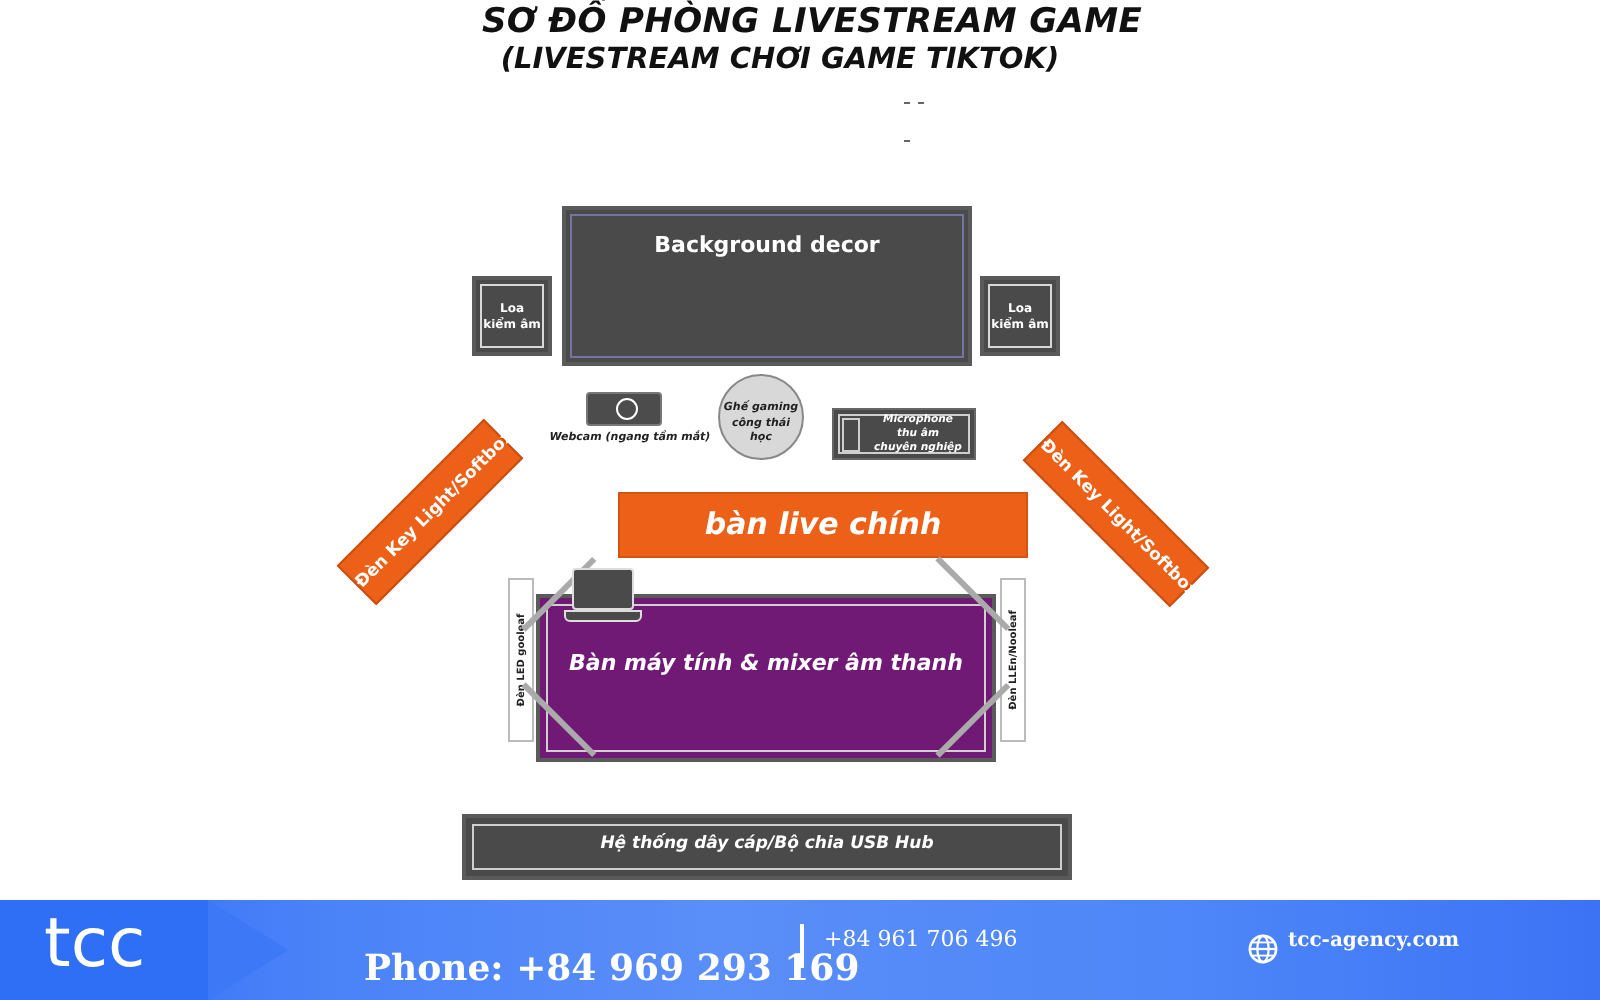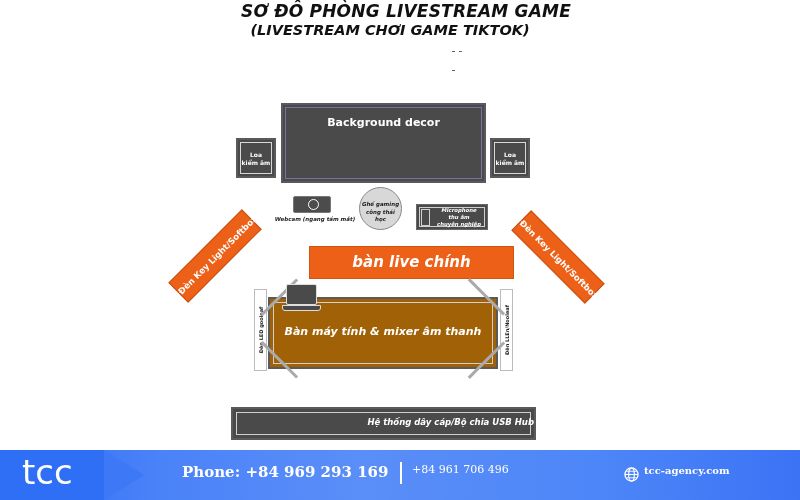--- a/index.html
+++ b/index.html
@@ -37,44 +37,44 @@
   .mic .lbl { position:absolute; left:16px; right:2px; top:2px; text-align:center; font-size:5.3px; line-height:7px; color:#fff; font-weight:bold; font-style:italic; }
 
   .softbox { position:absolute; width:104px; height:28px; background:#ec6018; color:#fff;
     font-size:8.5px; font-weight:bold; line-height:28px; text-align:center; white-space:nowrap; border:1px solid #c94f10; }
   .sb-left { left:163px; top:242px; transform: rotate(-45deg); }
   .sb-right { left:506px; top:243px; transform: rotate(45deg); }
 
   .main-desk { position:absolute; left:281px; top:246px; width:205px; height:33px; background:#ec6018; border:1px solid #d45412;
     color:#fff; font-size:15px; font-weight:bold; font-style:italic; text-align:center; line-height:31px;margin-left:28px; }
 
-  .pc-desk { position:absolute; left:268px; top:297px; width:230px; height:72px; background:#a16207; border:2px solid #5a5a5a; }
+  .pc-desk { position:absolute; left:268px; top:297px; width:230px; height:84px; background:#701a75; border:2px solid #5a5a5a; }
   .pc-desk .inner { position:absolute; inset:3px; border:1px solid #cfcfcf; }
   .pc-desk .lbl { position:absolute; top:26px; width:100%; text-align:center; font-size:11px; font-weight:bold; font-style:italic; color:#fff; }
 
   .laptop { position:absolute; left:282px; top:284px; width:40px; height:30px; }
   .laptop .scr { position:absolute; left:4px; top:0; width:31px; height:21px; background:#4a4a4a; border:1.5px solid #ddd; border-radius:2px; }
   .laptop .base { position:absolute; left:0; top:21px; width:39px; height:6px; background:#4a4a4a; border:1.5px solid #ddd; border-radius:0 0 3px 3px; }
 
   .stand { position:absolute; width:2.5px; height:50px; background:#aaa; }
 
   .lamp-side { position:absolute; top:289px; width:13px; height:82px; background:#fff; border:1px solid #bbb; }
   .lamp-side .lbl { position:absolute; left:50%; top:50%; transform: translate(-50%,-50%) rotate(-90deg); white-space:nowrap; font-size:5px; font-weight:bold; color:#222; }
   .lamp-side.right .lbl { transform: translate(-50%,-50%) rotate(-90deg); }
 
   .usb { position:absolute; left:231px; top:407px; width:305px; height:33px; background:#4a4a4a; border:2px solid #5a5a5a; }
   .usb .inner { position:absolute; inset:3px; border:1px solid #cfcfcf; }
-  .usb .lbl { position:absolute; top:8px; width:100%; text-align:right; font-size:8.5px; font-weight:bold; font-style:italic; color:#fff; }
+  .usb .lbl { position:absolute; top:8px; width:100%; text-align:center; font-size:8.5px; font-weight:bold; font-style:italic; color:#fff; }
 
   .footer { position:absolute; left:0; top:450px; width:800px; height:50px;
     background: linear-gradient(90deg, #2f6ff5 0%, #4a82f8 20%, #5a8ef8 45%, #4d86f8 75%, #3b73f5 100%); }
   .footer .chev { position:absolute; left:104px; top:0; width:0; height:0; border-top:25px solid transparent; border-bottom:25px solid transparent; border-left:40px solid #3d78f6; }
   .footer .band { position:absolute; left:0; top:0; width:104px; height:50px; background:#2f6ff5; }
   .logo { position:absolute; left:22px; top:2px; font-family:"DejaVu Sans", sans-serif; font-size:34px; color:#fff; letter-spacing:0px; font-weight:normal; }
-  .phone1 { position:absolute; left:182px; top:13px; font-family:"DejaVu Serif", serif; font-size:15px; font-weight:bold; color:#fff; white-space:nowrap; }
+  .phone1 { position:absolute; left:182px; top:24px; font-family:"DejaVu Serif", serif; font-size:18px; font-weight:bold; color:#fff; white-space:nowrap; }
   .sep { position:absolute; left:400px; top:12px; width:1.5px; height:22px; background:#fff; }
   .phone2 { position:absolute; left:412px; top:13px; font-family:"DejaVu Serif", serif; font-size:11px; font-weight:normal; color:#fff; white-space:nowrap; }
   .globe { position:absolute; left:624px; top:17px; width:15px; height:15px; }
   .site { position:absolute; left:644px; top:15px; font-family:"DejaVu Serif", serif; font-size:10px; font-weight:bold; color:#fff; white-space:nowrap; }
 </style>
 </head>
 <body>
 
 <div class="title1">SƠ ĐỒ PHÒNG LIVESTREAM GAME</div>
 <div class="title2">(LIVESTREAM CHƠI GAME TIKTOK)</div>

